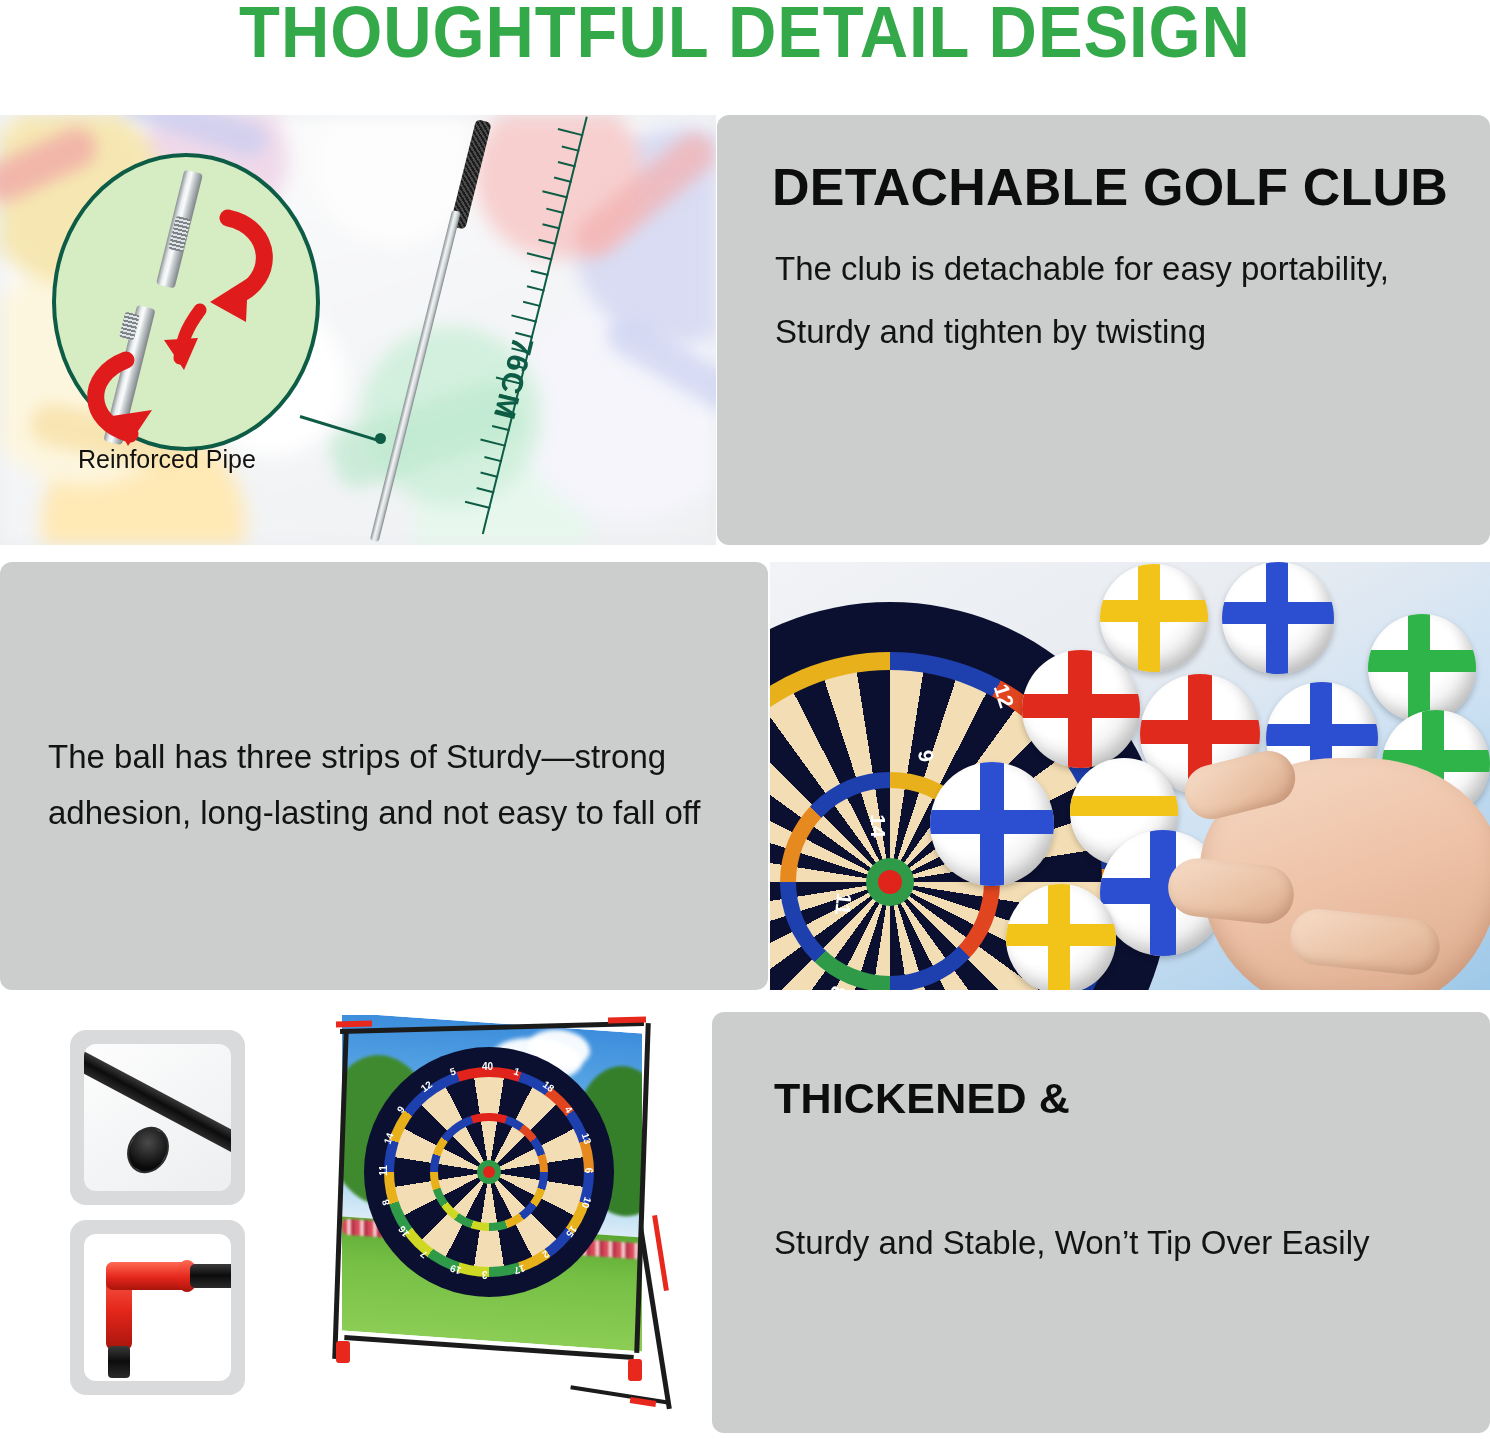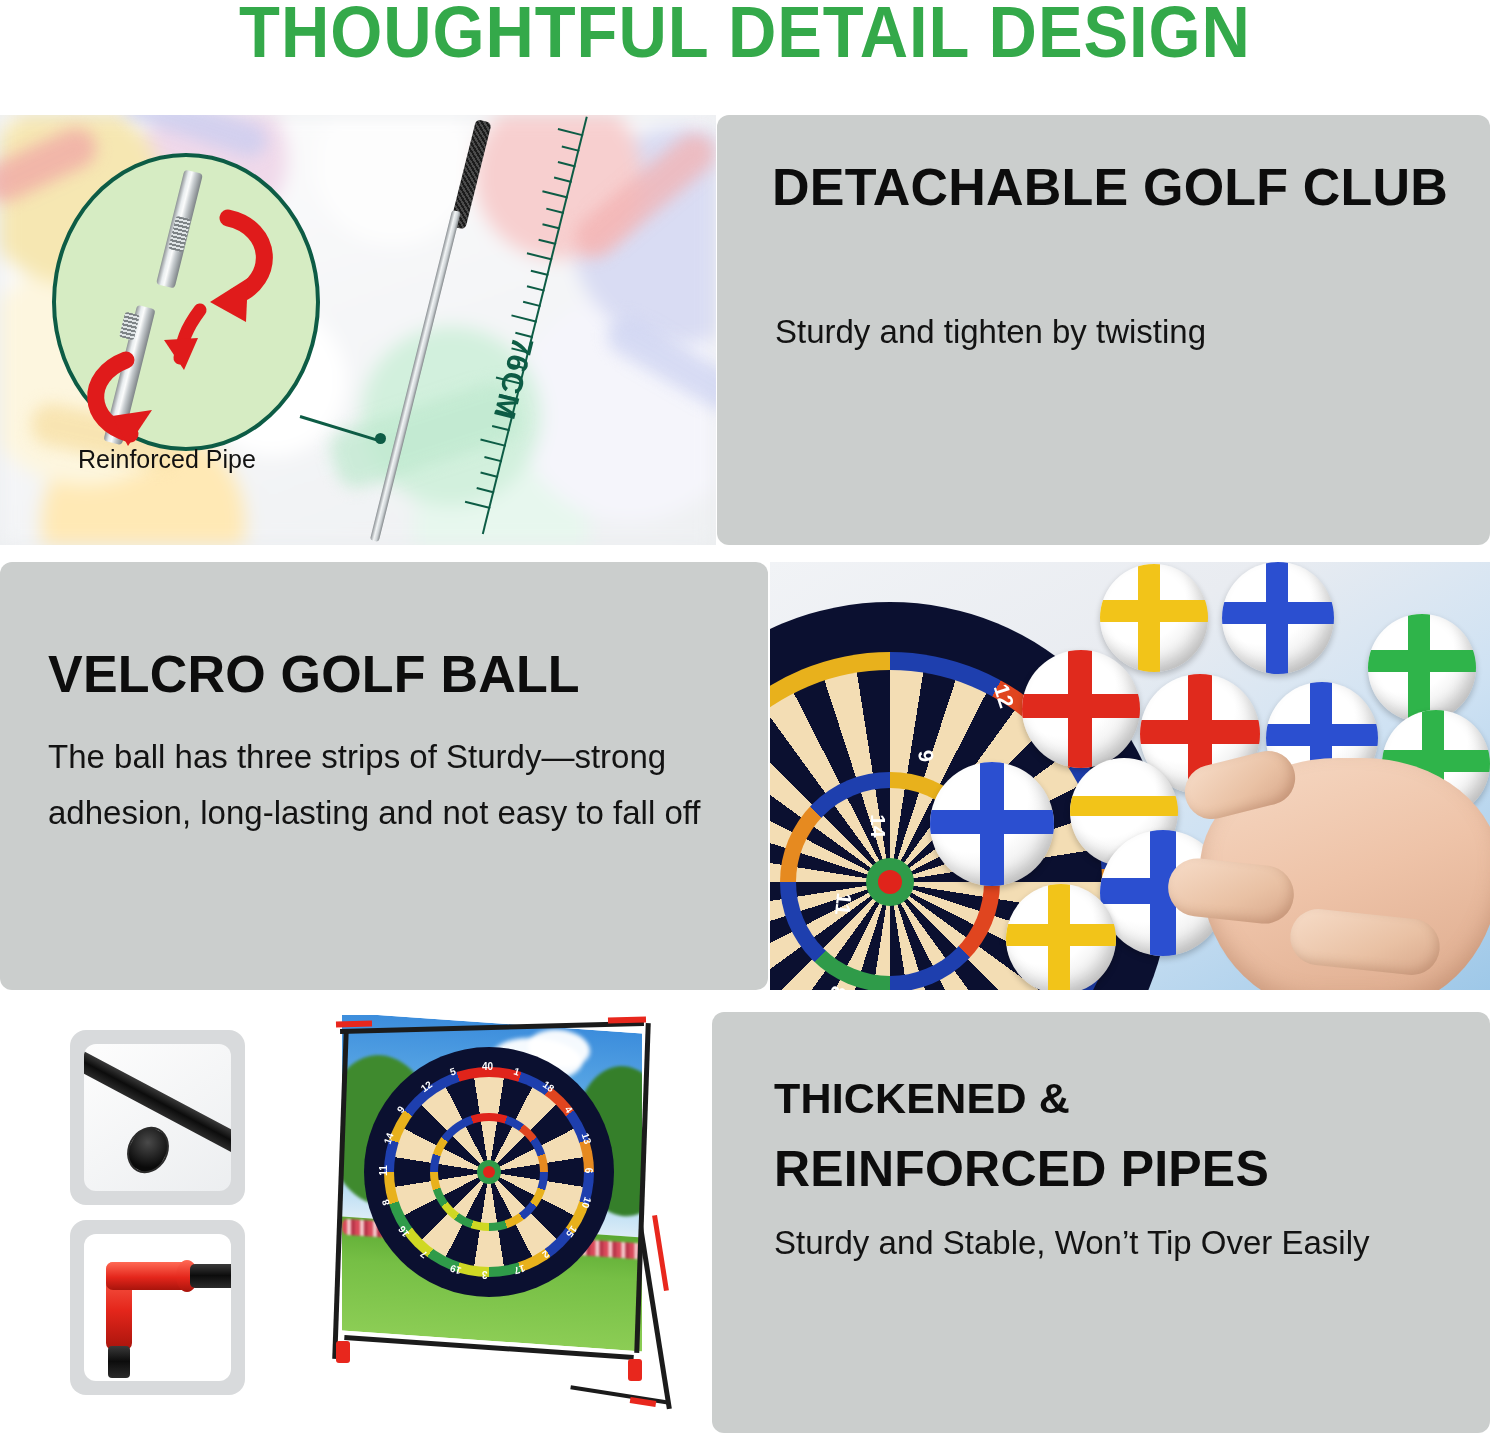--- a/index.html
+++ b/index.html
@@ -209,25 +209,25 @@
       <div class="tick" style="left:70px;top:354px;width:18px;"></div>
       <div class="tick" style="left:70px;top:370px;width:18px;"></div>
       <div class="tick" style="left:70px;top:386px;width:18px;"></div>
       <div class="tick" style="left:62px;top:402px;width:26px;"></div>
       <div class="cmtext" style="left:96px;top:230px;transform:rotate(90deg);transform-origin:0 0;">76CM</div>
     </div>
   </div>
 
   <div class="panel gray" id="r1text">
     <div class="head">DETACHABLE GOLF CLUB</div>
+    <div class="body l1">The club is detachable for easy portability,</div>
     <div class="body l2">Sturdy and tighten by twisting</div>
   </div>
 
   <div class="panel gray" id="r2text">
-    <div class="head">VELCRO GOLF BALL</div>
     <div class="body l1">The ball has three strips of Sturdy—strong</div>
     <div class="body l2">adhesion, long-lasting and not easy to fall off</div>
   </div>
 
   <div class="panel photo" id="r2photo">
     <div class="skybg"></div>
 
     <div class="boardrim" style="left:-160px;top:40px;width:560px;height:560px;"></div>
     <div class="boardring" style="left:-110px;top:90px;width:460px;height:460px;
          background:conic-gradient(#1e3fae 0 8%,#e0451f 8% 16%,#1e3fae 16% 24%,#e68a20 24% 32%,#1e3fae 32% 40%,#e8b11c 40% 48%,#1e3fae 48% 56%,#2f9b49 56% 64%,#1e3fae 64% 72%,#e0451f 72% 80%,#1e3fae 80% 88%,#e8b11c 88% 100%);"></div>
@@ -377,17 +377,16 @@
     <div class="frame" style="left:18px;top:10px;width:304px;height:5px;transform:rotate(-1.5deg);"></div>
     <div class="framered" style="left:14px;top:6px;width:36px;height:6px;transform:rotate(-1.5deg);"></div>
     <div class="framered" style="left:286px;top:2px;width:38px;height:6px;transform:rotate(-1.5deg);"></div>
     <div class="frame" style="left:22px;top:330px;width:290px;height:5px;transform:rotate(4deg);"></div>
     <div class="framered" style="left:14px;top:326px;width:14px;height:22px;border-radius:3px;"></div>
     <div class="framered" style="left:306px;top:344px;width:14px;height:22px;border-radius:3px;"></div>
   </div>
 
   <div class="panel gray" id="r3text">
     <div class="head h1">THICKENED &amp;</div>
-    <div class="head h2">REINFORCED PIPES</div>
     <div class="body sub">Sturdy and Stable, Won’t Tip Over Easily</div>
   </div>
 
 </div>
 
 </body></html>

